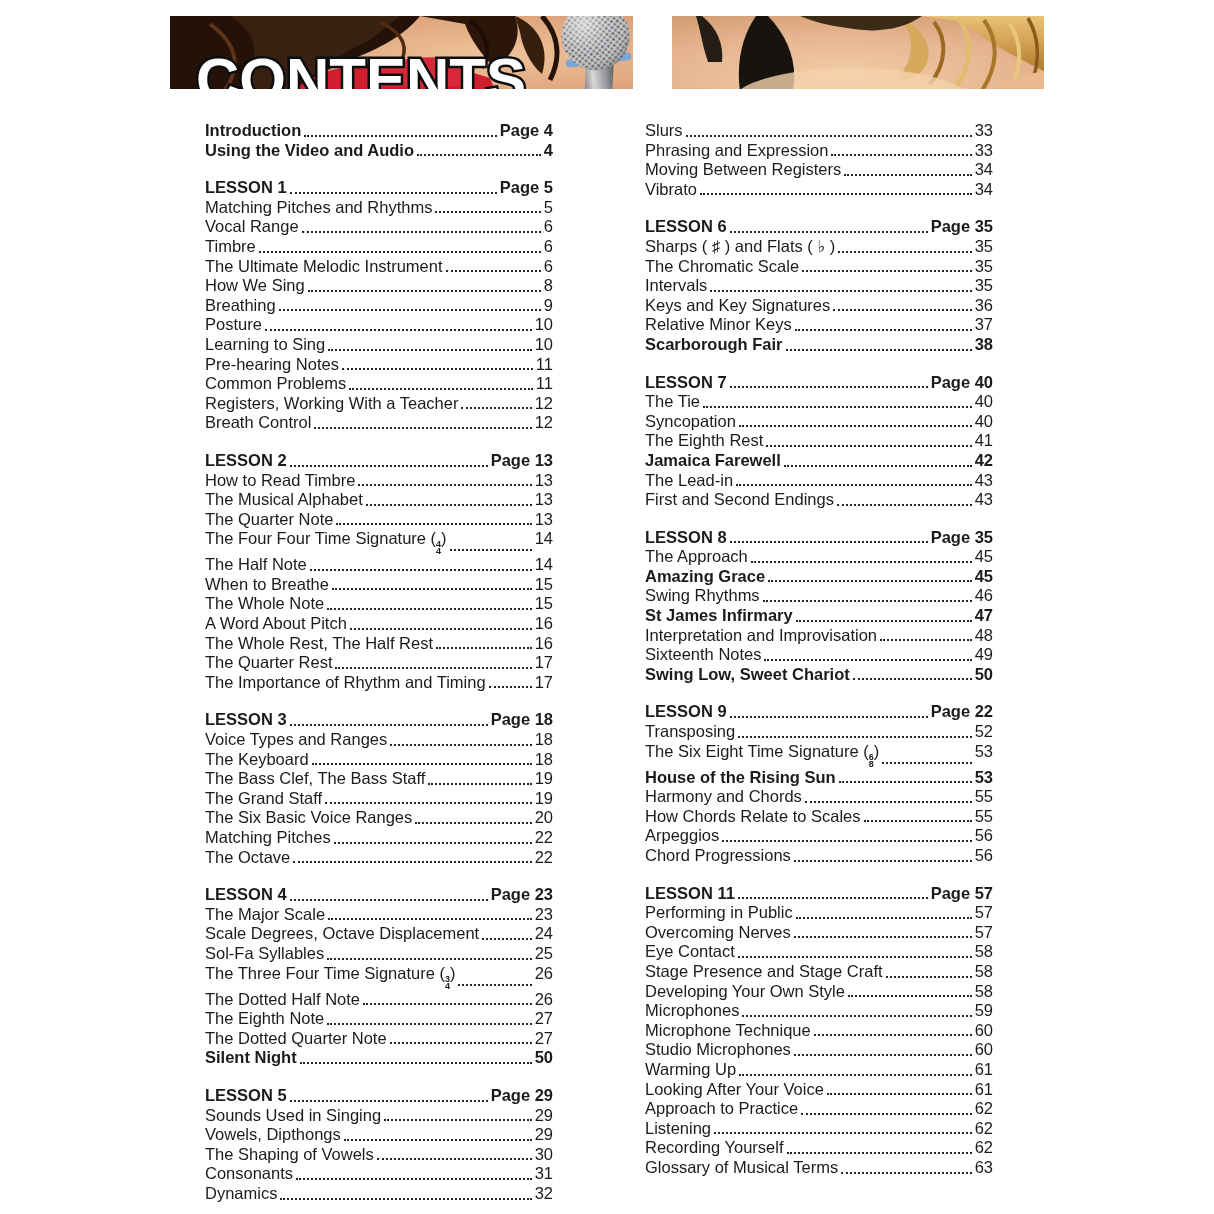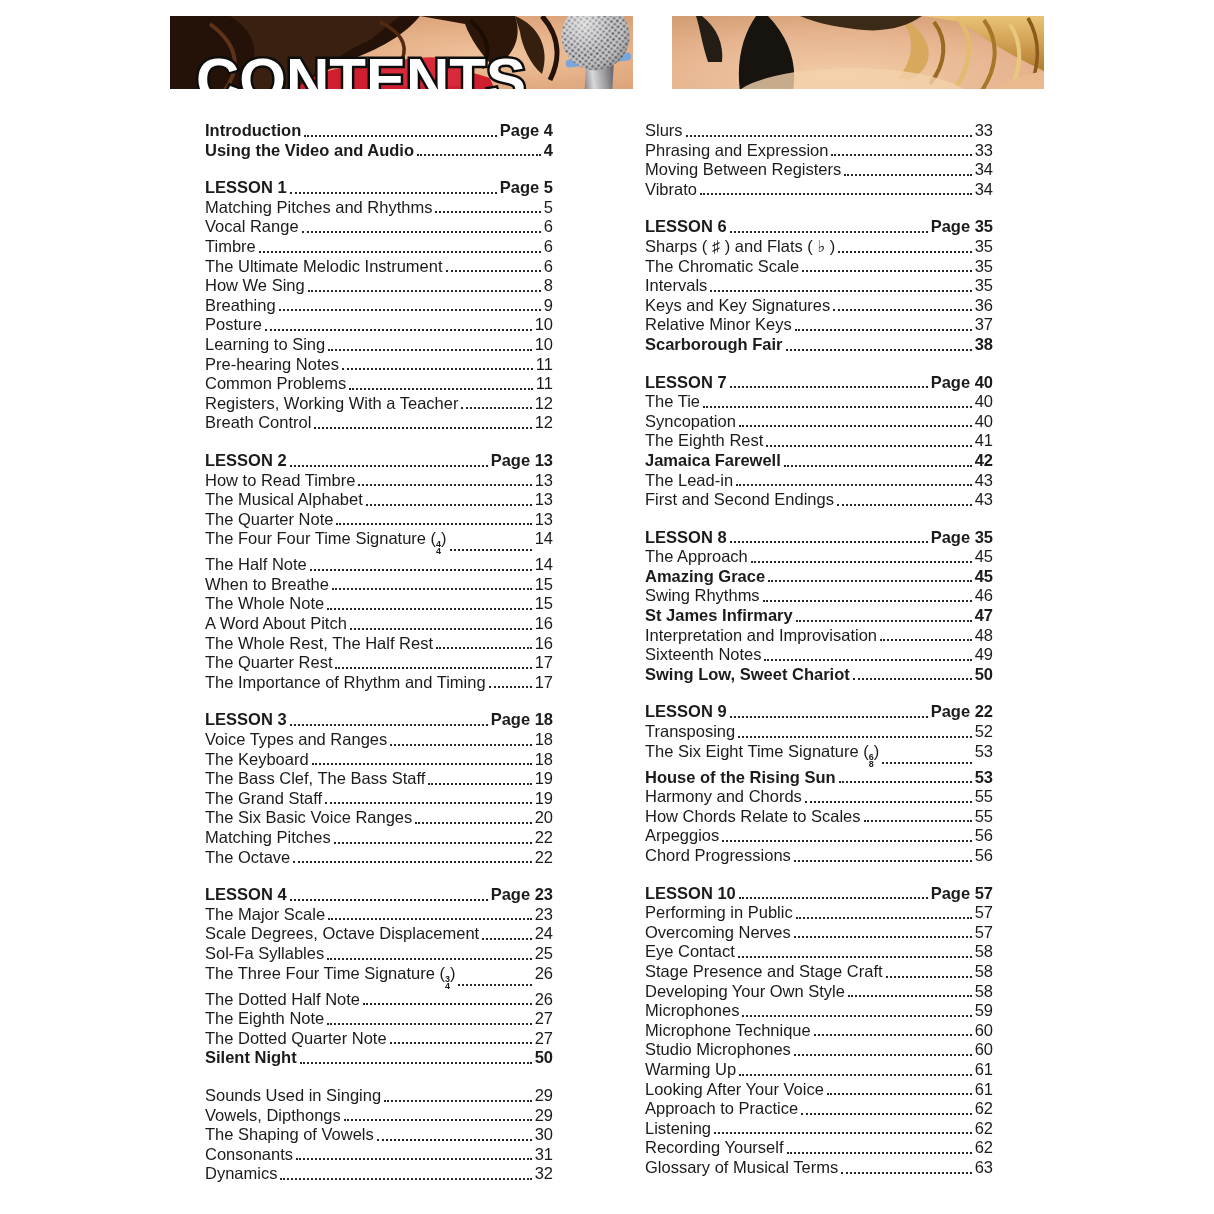--- a/index.html
+++ b/index.html
@@ -350,20 +350,25 @@
         <span class="dots"></span>
         <span class="pg">27</span>
       </div>
       <div class="row bold">
         <span class="lbl">Silent Night</span>
         <span class="dots"></span>
         <span class="pg">50</span>
       </div>
     </div>
     <div class="toc-section">
+      <div class="row bold">
+        <span class="lbl">LESSON 5</span>
+        <span class="dots"></span>
+        <span class="pg">Page 29</span>
+      </div>
       <div class="row">
         <span class="lbl">Sounds Used in Singing</span>
         <span class="dots"></span>
         <span class="pg">29</span>
       </div>
       <div class="row">
         <span class="lbl">Vowels, Dipthongs</span>
         <span class="dots"></span>
         <span class="pg">29</span>
       </div>
@@ -563,21 +568,21 @@
         <span class="pg">56</span>
       </div>
       <div class="row">
         <span class="lbl">Chord Progressions</span>
         <span class="dots"></span>
         <span class="pg">56</span>
       </div>
     </div>
     <div class="toc-section">
       <div class="row bold">
-        <span class="lbl">LESSON 10</span>
+        <span class="lbl">LESSON 11</span>
         <span class="dots"></span>
         <span class="pg">Page 57</span>
       </div>
       <div class="row">
         <span class="lbl">Performing in Public</span>
         <span class="dots"></span>
         <span class="pg">57</span>
       </div>
       <div class="row">
         <span class="lbl">Overcoming Nerves</span>

